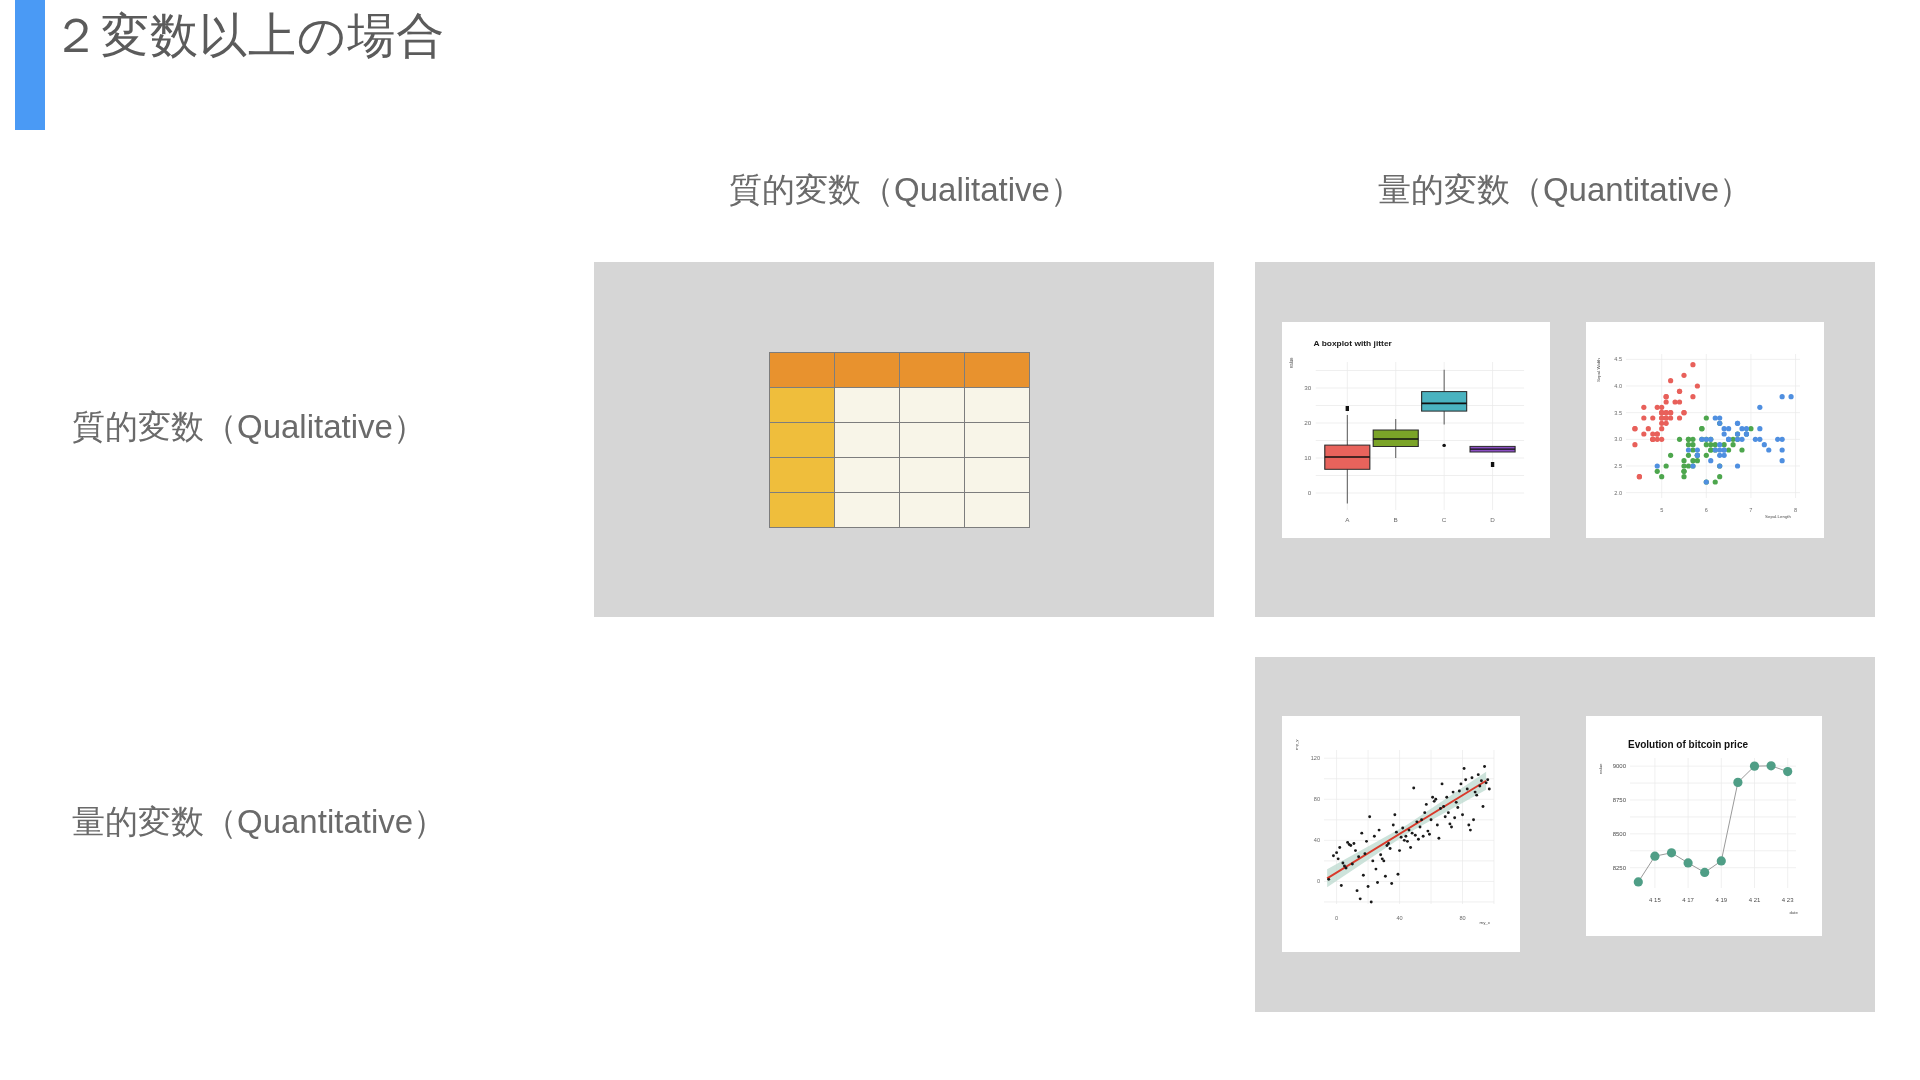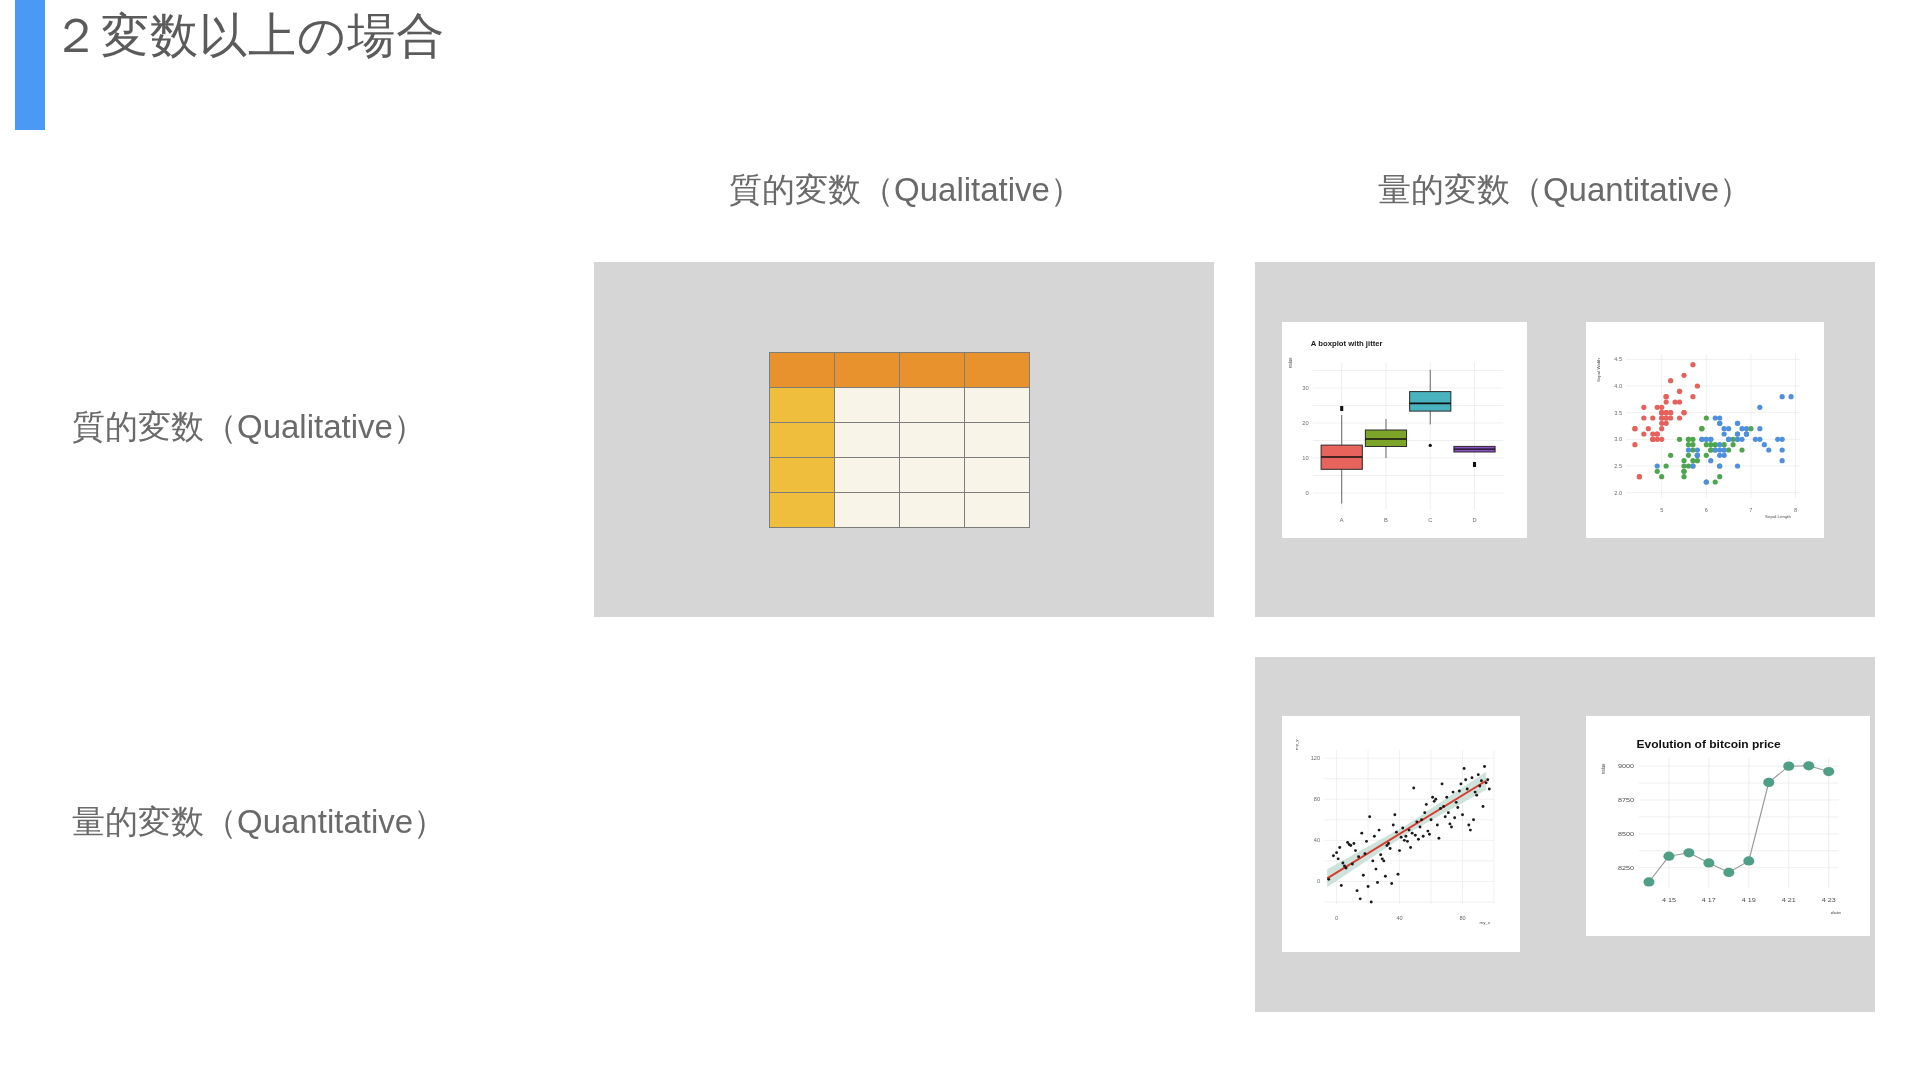--- a/index.html
+++ b/index.html
@@ -82,24 +82,24 @@
   }
   #contingency-table td.hdr  { background: #e8922e; }
   #contingency-table td.side { background: #efbe3c; }
   #contingency-table td.body { background: #f8f5e8; }
 
   
   .chart-card {
     position: absolute;
     background: #ffffff;
   }
-  #card-boxplot    { left: 1282px; top: 322px; width: 245px; height: 216px; }
+  #card-boxplot    { left: 1282px; top: 322px; width: 268px; height: 216px; }
   #card-iris       { left: 1586px; top: 322px; width: 238px; height: 216px; }
   #card-regression { left: 1282px; top: 716px; width: 238px; height: 236px; }
-  #card-bitcoin    { left: 1586px; top: 716px; width: 284px; height: 220px; }
+  #card-bitcoin    { left: 1586px; top: 716px; width: 236px; height: 220px; }
 
   .chart-card svg { display: block; width: 100%; height: 100%; }
 
   .chart-title { font-size: 7.5px; fill: #1a1a1a; font-weight: bold;
                  font-family: "Liberation Sans", sans-serif; }
   .chart-title-lg { font-size: 10px; fill: #111111; font-weight: bold;
                  font-family: "Liberation Sans", sans-serif; }
   .tick-lbl { font-size: 5.6px; fill: #6b6b6b;
               font-family: "Liberation Sans", sans-serif; }
   .tick-lbl-b { font-size: 6px; fill: #4d4d4d;

